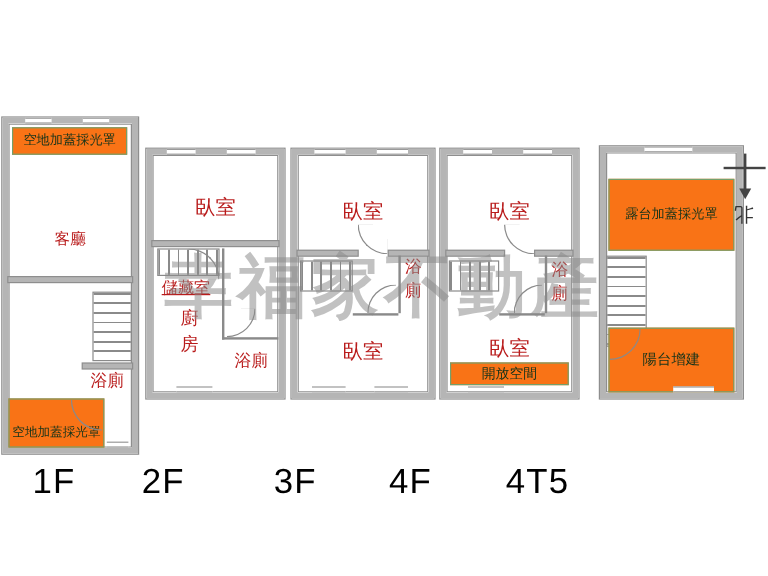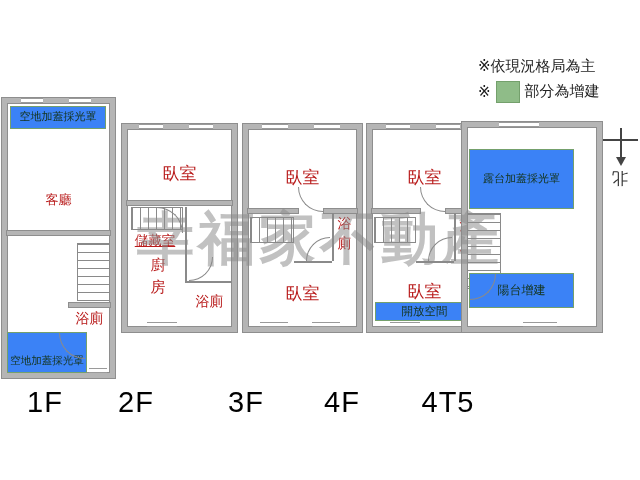--- a/index.html
+++ b/index.html
@@ -8,21 +8,21 @@
     font-family:"DejaVu Sans","Liberation Sans",sans-serif;color:#1c1c1c;
   }
   
   .plan{
     position:absolute;background:#fff;border:5px solid #b5b5b5;
     box-shadow:0 0 0 1px #8e8e8e, inset 0 0 0 1px #8e8e8e;
     box-sizing:content-box;
   }
   
   .green{
-    position:absolute;background:#3b82f6;border:1px solid #74a06c;
+    position:absolute;background:#f97316;border:1px solid #74a06c;
     display:flex;align-items:center;justify-content:center;
     font-size:11px;line-height:1.1;color:#14331a;text-align:center;box-sizing:border-box;
   }
   .green.bottom-label{align-items:flex-end;padding-bottom:5px;}
   
   .room-label{position:absolute;text-align:center;line-height:1.45;color:#b91c1c;}
   .center-x{left:50%;transform:translateX(-50%);white-space:nowrap;}
   .wrap{white-space:normal;word-break:break-all;}
   
   .iwall-h{position:absolute;height:4px;background:#b5b5b5;box-shadow:0 0 0 1px #8e8e8e;}
@@ -66,30 +66,20 @@
   .north .stem{position:absolute;left:20px;top:2px;width:1.5px;height:30px;background:#444;}
   .north .cross{position:absolute;left:3px;top:13px;width:35px;height:1.5px;background:#444;}
   .north .head{position:absolute;left:15.5px;top:31px;width:0;height:0;border-left:5px solid transparent;border-right:5px solid transparent;border-top:9px solid #444;}
   .north .n-label{position:absolute;left:12px;top:41px;font-size:16px;color:#333;transform:rotate(180deg);}
 </style>
 </head>
 <body>
 
 <div class="canvas">
 
-  <div class="legend">
-    <div class="legend-row">
-      <span>※依現況格局為主</span>
-    </div>
-    <div class="legend-row">
-      <span>※</span>
-      <span class="legend-swatch"></span>
-      <span>部分為增建</span>
-    </div>
-  </div>
 
   <div class="watermark">幸福家不動產</div>
 
   <div class="plan" style="left:2px;top:98px;width:103px;height:270px;">
     <div class="win-h" style="left:14px;top:-5px;width:22px;"></div>
     <div class="win-h" style="left:62px;top:-5px;width:22px;"></div>
     <div class="green" style="left:3px;top:3px;width:96px;height:23px;">
       <span>空地加蓋採光罩</span>
     </div>
     <div class="room-label center-x" style="top:88px;font-size:13px;">客廳</div>
@@ -153,27 +143,27 @@
     <div class="pline-h" style="left:44px;top:132px;width:38px;"></div>
     <div class="arc tl" style="left:56px;top:108px;width:24px;height:24px;"></div>
     <div class="room-label center-x" style="top:150px;font-size:17px;">臥室</div>
     <div class="green" style="left:3px;top:173px;width:99px;height:19px;font-size:11.5px;">
       <span>開放空間</span>
     </div>
     <div class="win-h" style="left:18px;top:198px;width:30px;margin-top:-5px;"></div>
   </div>
   <div class="floor-label" style="left:342px;">4F</div>
 
-  <div class="plan" style="left:462px;top:122px;width:109px;height:200px;padding-left:21px;">
+  <div class="plan" style="left:500px;top:122px;width:109px;height:200px;">
     <div class="win-h" style="left:32px;top:-5px;width:40px;"></div>
     <div class="green" style="left:2px;top:22px;width:105px;height:60px;font-size:11px;">
       <span>露台加蓋採光罩</span>
     </div>
     <div class="stairs-down" style="left:0px;top:86px;width:34px;height:76px;"></div>
-    <div class="green" style="left:2px;top:146px;width:105px;height:35px;font-size:12px;">
+    <div class="green" style="left:2px;top:146px;width:105px;height:54px;font-size:12px;">
       <span>陽台增建</span>
     </div>
     <div class="arc br" style="left:3px;top:147px;width:26px;height:26px;"></div>
     <div class="win-h" style="left:56px;top:200px;width:34px;margin-top:-5px;"></div>
   </div>
   <div class="floor-label" style="left:448px;">4T5</div>
 
   <div class="north">
     <div class="cross"></div>
     <div class="stem"></div>

